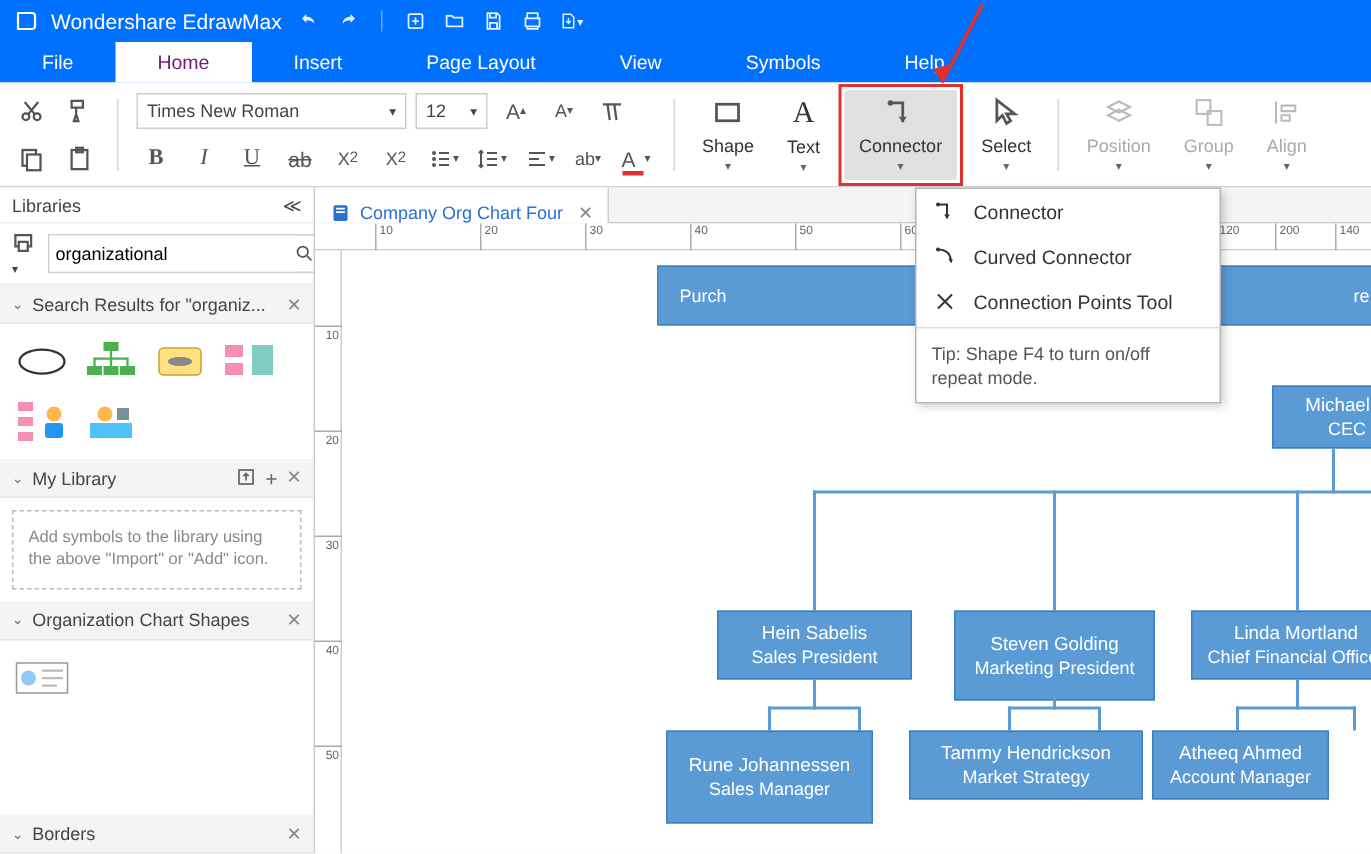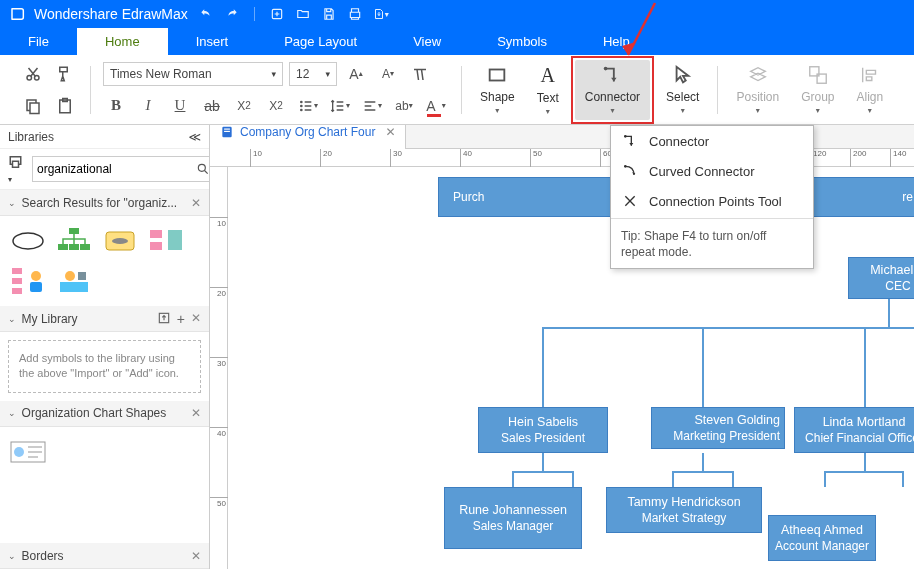--- a/index.html
+++ b/index.html
@@ -9,24 +9,24 @@
 .titlebar { height: 28px; background: #0070ff; display: flex; align-items: center; padding-left: 10px; color: #fff; font-size: 12px; gap: 8px; }
 .titlebar .logo-icon svg { width: 16px; height: 16px; }
 .titlebar .title { font-size: 14px; margin-right: 2px; }
 .titlebar .qat { display: flex; gap: 10px; align-items: center; }
 .titlebar .qat-icon { width: 16px; height: 16px; display: flex; align-items: center; justify-content: center; opacity: 0.9; cursor: pointer; }
 .titlebar .qat-sep { width: 1px; height: 14px; background: rgba(255,255,255,0.4); margin: 0 4px; }
 
 
 .menubar { height: 27px; background: #0070ff; display: flex; align-items: stretch; }
 .menubar .tab { padding: 0 28px; color: #fff; font-size: 13px; display: flex; align-items: center; cursor: pointer; }
-.menubar .tab.active { background: #fff; color: #4d7c0f; }
-
-
-.ribbon { height: 70px; border-bottom: 1px solid #d0d0d0; display: flex; align-items: center; padding: 4px 16px; gap: 2px; background: #fff; }
+.menubar .tab.active { background: #fff; color: #701a75; }
+
+
+.ribbon { height: 70px; border-bottom: 1px solid #d0d0d0; display: flex; align-items: center; padding: 4px 4px; gap: 2px; background: #fff; }
 .ribbon-col { display: flex; flex-direction: column; gap: 6px; align-items: flex-start; padding: 0 4px; }
 .ribbon-sep { width: 1px; height: 48px; background: #d8d8d8; margin: 0 6px; }
 .rb-btn { width: 26px; height: 26px; display: flex; align-items: center; justify-content: center; cursor: pointer; color: #555; }
 .rb-row { display: flex; gap: 6px; align-items: center; }
 .font-select { border: 1px solid #ccc; font-size: 12px; background: #fff; height: 24px; padding: 0 6px; display: flex; align-items: center; gap: 4px; color: #444; cursor: pointer; }
 .font-select.fontname { width: 180px; justify-content: space-between; }
 .font-select.fontsize { width: 48px; justify-content: space-between; }
 .big-btn { display: flex; flex-direction: column; align-items: center; justify-content: center; gap: 4px; height: 60px; padding: 0 10px; font-size: 12px; color: #333; cursor: pointer; border-radius: 2px; }
 .big-btn.highlighted { background: #e0e0e0; }
 .big-btn.disabled { color: #aaa; }
@@ -44,21 +44,21 @@
 .lp-section-head { height: 26px; background: #f4f4f4; display: flex; align-items: center; padding: 0 8px; border-bottom: 1px solid #e4e4e4; cursor: pointer; gap: 6px; }
 .lp-section-head .chev { font-size: 9px; color: #666; }
 .lp-section-head .close { margin-left: auto; color: #888; cursor: pointer; }
 .lp-shapes { display: flex; flex-wrap: wrap; gap: 6px; padding: 8px; }
 .lp-shapes .shp { width: 40px; height: 34px; display: flex; align-items: center; justify-content: center; }
 .lp-empty { border: 1px dashed #bbb; margin: 8px; padding: 10px; color: #888; font-size: 11px; line-height: 1.4; }
 
 
 .canvas-area { position: absolute; left: 210px; top: 125px; right: 0; bottom: 0; background: #f8f8f8; overflow: hidden; }
 .tabstrip { height: 24px; background: #f4f4f4; border-bottom: 1px solid #ccc; display: flex; align-items: center; }
-.doc-tab { display: flex; align-items: flex-start; gap: 6px; height: 24px; background: #fff; border-right: 1px solid #ccc; padding: 0 10px; font-size: 12px; color: #2a6fd6; cursor: pointer; }
+.doc-tab { display: flex; align-items: flex-end; gap: 6px; height: 24px; background: #fff; border-right: 1px solid #ccc; padding: 0 10px; font-size: 12px; color: #2a6fd6; cursor: pointer; }
 .doc-tab .tcross { color: #888; margin-left: 4px; cursor: pointer; }
 .ruler-h { height: 18px; background: #fff; border-bottom: 1px solid #ccc; position: relative; font-size: 8px; color: #666; }
 .ruler-h .tick { position: absolute; top: 0; height: 18px; border-left: 1px solid #aaa; padding-left: 2px; }
 .ruler-v { position: absolute; left: 0; top: 42px; width: 18px; bottom: 0; background: #fff; border-right: 1px solid #ccc; font-size: 8px; color: #666; }
 .ruler-v .tick { position: absolute; left: 0; width: 18px; border-top: 1px solid #aaa; padding-top: 1px; text-align: right; padding-right: 2px; }
 .canvas { position: absolute; left: 18px; top: 42px; right: 0; bottom: 0; background: #fff; }
 
 .orgbox { position: absolute; background: #5a9bd5; color: #fff; font-size: 12px; display: flex; flex-direction: column; align-items: center; justify-content: center; text-align: center; padding: 4px; border: 1.5px solid #3d7ec1; }
 .orgbox .name { font-size: 12.5px; }
 .orgbox .role { font-size: 12px; margin-top: 2px; }
@@ -438,21 +438,21 @@
     <div class="orgline" style="left:314px;top:160px;width:400px;height:2px;"></div>
 
     <div class="orgline" style="left:314px;top:160px;width:2px;height:80px;"></div>
     <div class="orgline" style="left:474px;top:160px;width:2px;height:80px;"></div>
     <div class="orgline" style="left:636px;top:160px;width:2px;height:80px;"></div>
 
     <div class="orgbox" style="left:250px;top:240px;width:130px;height:46px;">
       <span class="name">Hein Sabelis</span>
       <span class="role">Sales President</span>
     </div>
-    <div class="orgbox" style="left:423px;top:240px;width:134px;height:42px;align-items:flex-end;">
+    <div class="orgbox" style="left:408px;top:240px;width:134px;height:60px;">
       <span class="name">Steven Golding</span>
       <span class="role">Marketing President</span>
     </div>
     <div class="orgbox" style="left:566px;top:240px;width:140px;height:46px;">
       <span class="name">Linda Mortland</span>
       <span class="role">Chief Financial Officer</span>
     </div>
 
     <div class="orgline" style="left:314px;top:286px;width:2px;height:20px;"></div>
     <div class="orgline" style="left:284px;top:304px;width:60px;height:2px;"></div>
@@ -470,21 +470,21 @@
     <div class="orgline" style="left:674px;top:304px;width:2px;height:16px;"></div>
 
     <div class="orgbox" style="left:216px;top:320px;width:138px;height:62px;">
       <span class="name">Rune Johannessen</span>
       <span class="role">Sales Manager</span>
     </div>
     <div class="orgbox" style="left:378px;top:320px;width:156px;height:46px;">
       <span class="name">Tammy Hendrickson</span>
       <span class="role">Market Strategy</span>
     </div>
-    <div class="orgbox" style="left:540px;top:320px;width:108px;height:46px;margin-top:28px;">
+    <div class="orgbox" style="left:540px;top:320px;width:118px;height:46px;">
       <span class="name">Atheeq Ahmed</span>
       <span class="role">Account Manager</span>
     </div>
   </div>
 </div>
 
 <div class="dropdown">
   <div class="dd-item">
     <span class="dd-icon">
         <svg width="16" height="16" viewBox="0 0 24 24">

